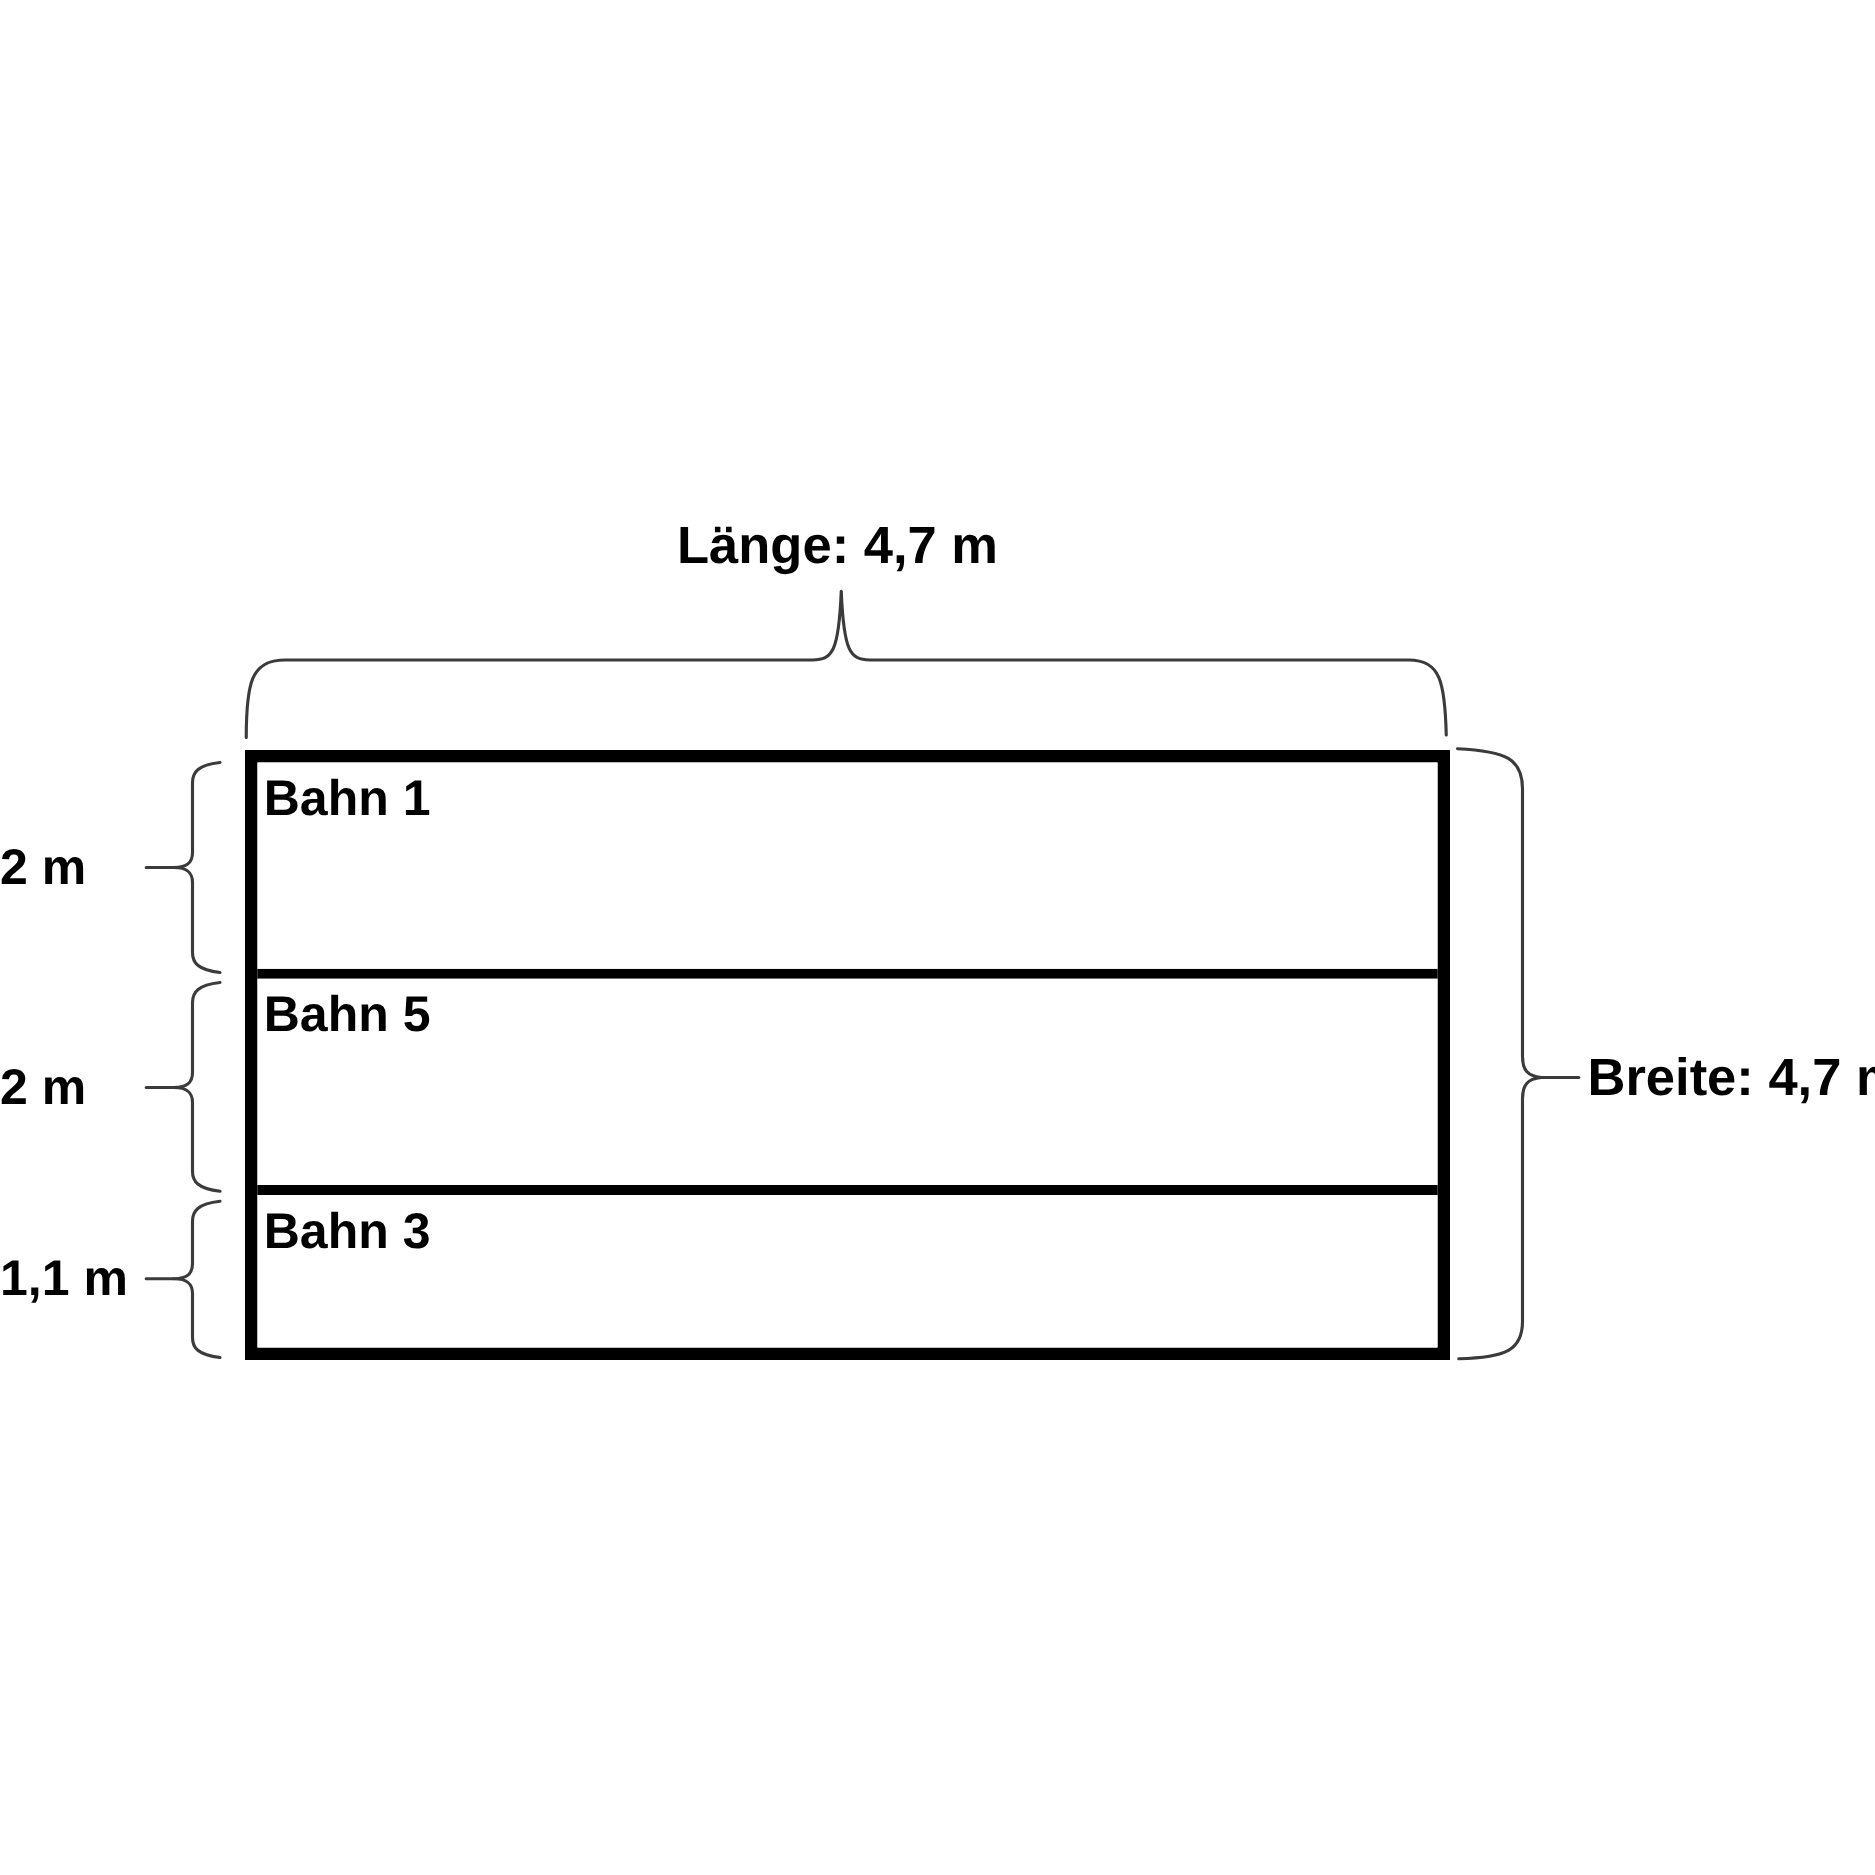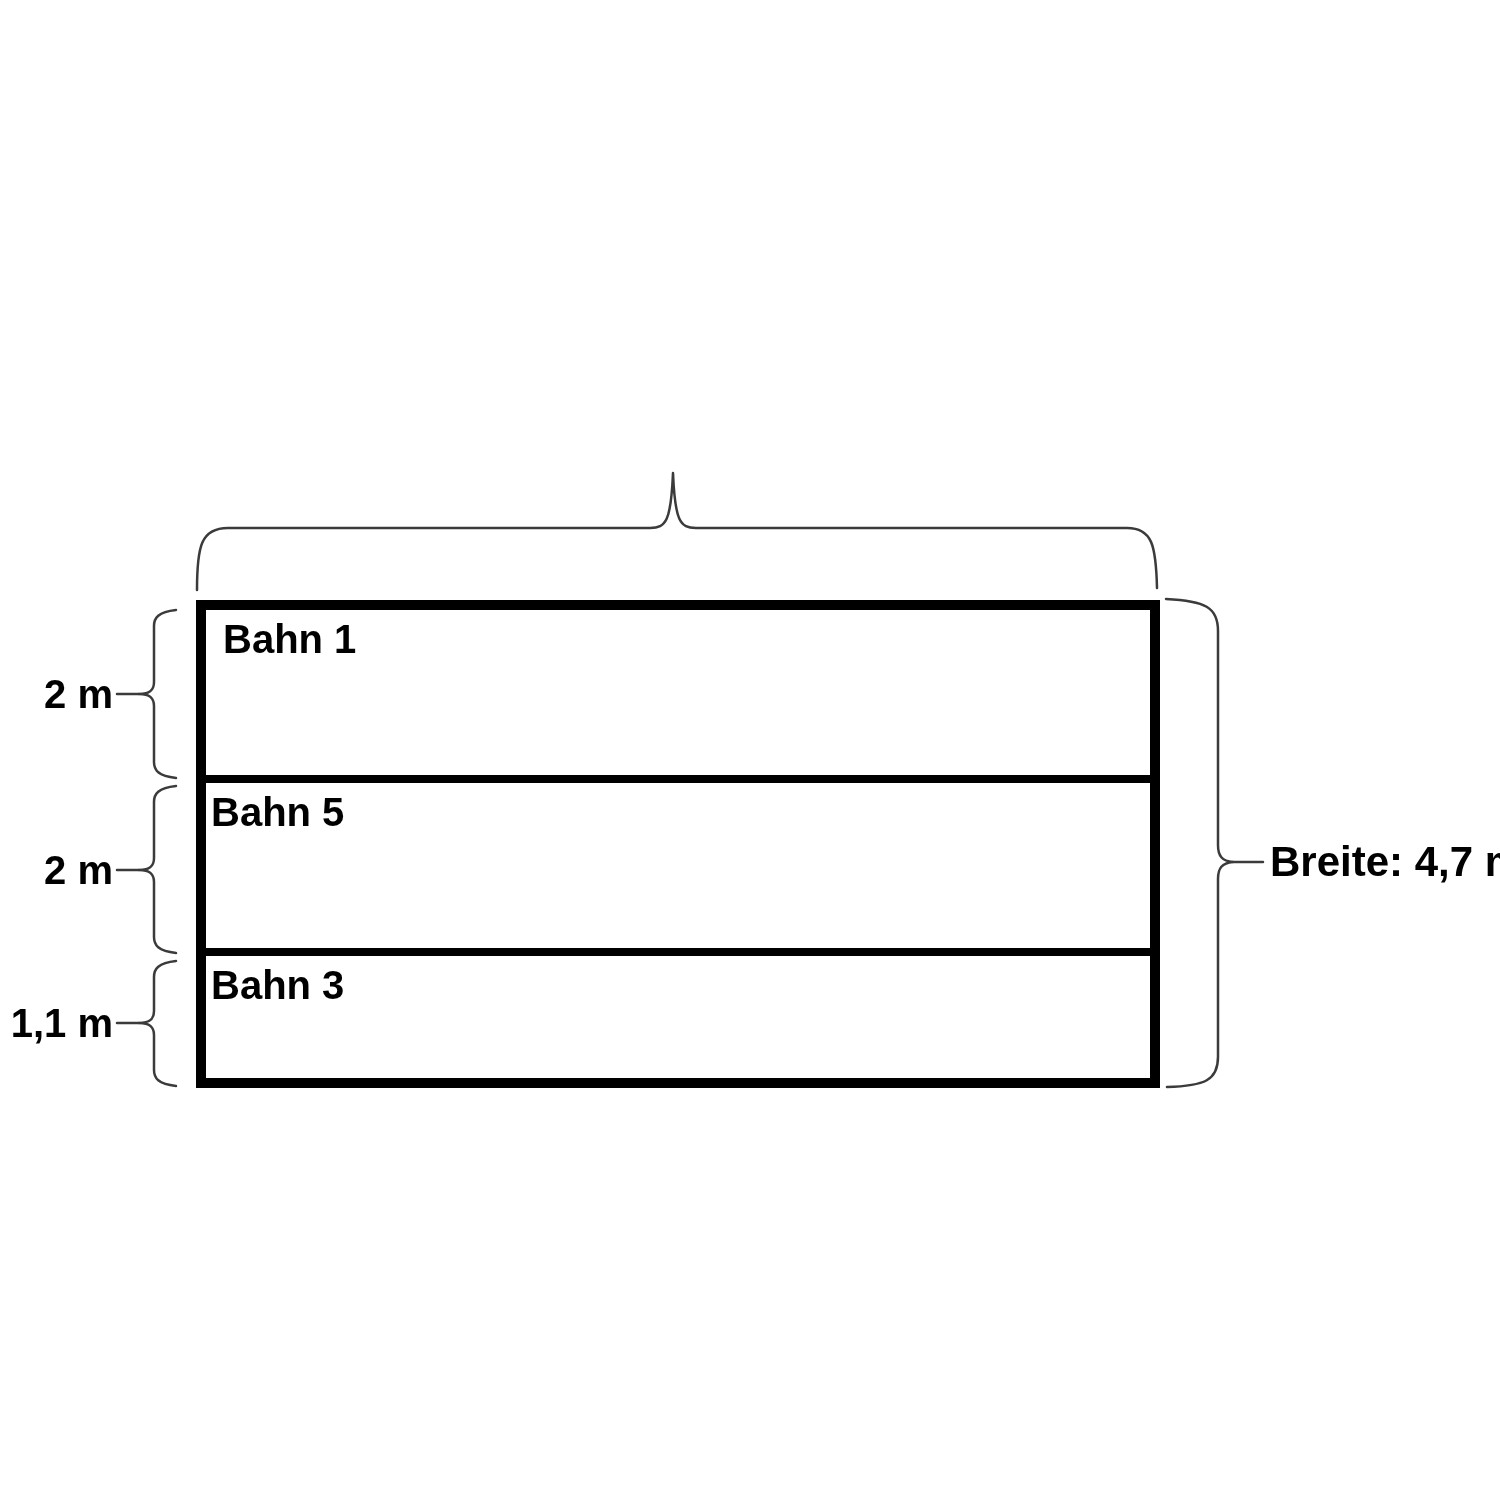--- a/index.html
+++ b/index.html
@@ -35,21 +35,21 @@
     top: 600px;
     width: 964px;
     height: 488px;
     box-sizing: border-box;
     border: 10px solid #000000;
     background: #ffffff;
     display: flex;
     flex-direction: column;
   }
   .lane { position: relative; background: #ffffff; }
-  .lane-1 { height: 166px; margin-left: 12px; }
+  .lane-1 { height: 166px; }
   .lane-2 { height: 166px; }
   .lane-3 { height: 123px; }
   .lane-divider { height: 8px; background: #000000; }
   .lane-label {
     position: absolute;
     left: 5px;
     top: 7px;
     font-size: 40px;
     font-weight: bold;
     color: #000000;
@@ -72,21 +72,21 @@
   }
   .dim-right {
     left: 1270px;
     top: 838px;
     font-size: 42px;
     line-height: 48px;
   }
   .dim-left {
     left: 0;
     width: 113px;
-    text-align: right;
+    text-align: left;
     font-size: 40px;
     line-height: 48px;
   }
   .dim-left-1 { top: 670px; }
   .dim-left-2 { top: 846px; }
   .dim-left-3 { top: 999px; }
 </style>
 </head>
 <body>
 
@@ -102,20 +102,21 @@
     <path d="M 176 610 C 158 612 154 618 154 626 L 154 682 C 154 690 150 694 139 694 C 150 694 154 698 154 706 L 154 762 C 154 770 158 776 176 778"></path>
     <path d="M 117 694 L 139 694"></path>
 
     <path d="M 176 786 C 158 788 154 794 154 802 L 154 858 C 154 866 150 870 139 870 C 150 870 154 874 154 882 L 154 937 C 154 945 158 951 176 953"></path>
     <path d="M 117 870 L 139 870"></path>
 
     <path d="M 176 961 C 158 963 154 969 154 977 L 154 1011 C 154 1019 150 1023 139 1023 C 150 1023 154 1027 154 1035 L 154 1070 C 154 1078 158 1084 176 1086"></path>
     <path d="M 117 1023 L 139 1023"></path>
   </svg>
 
+  <div class="dim-label dim-top">Länge: 4,7 m</div>
   <div class="dim-label dim-right">Breite: 4,7 m</div>
   <div class="dim-label dim-left dim-left-1">2 m</div>
   <div class="dim-label dim-left dim-left-2">2 m</div>
   <div class="dim-label dim-left dim-left-3">1,1 m</div>
 
   <div class="pool">
     <div class="lane lane-1">
       <span class="lane-label">Bahn 1</span>
     </div>
     <div class="lane-divider"></div>

